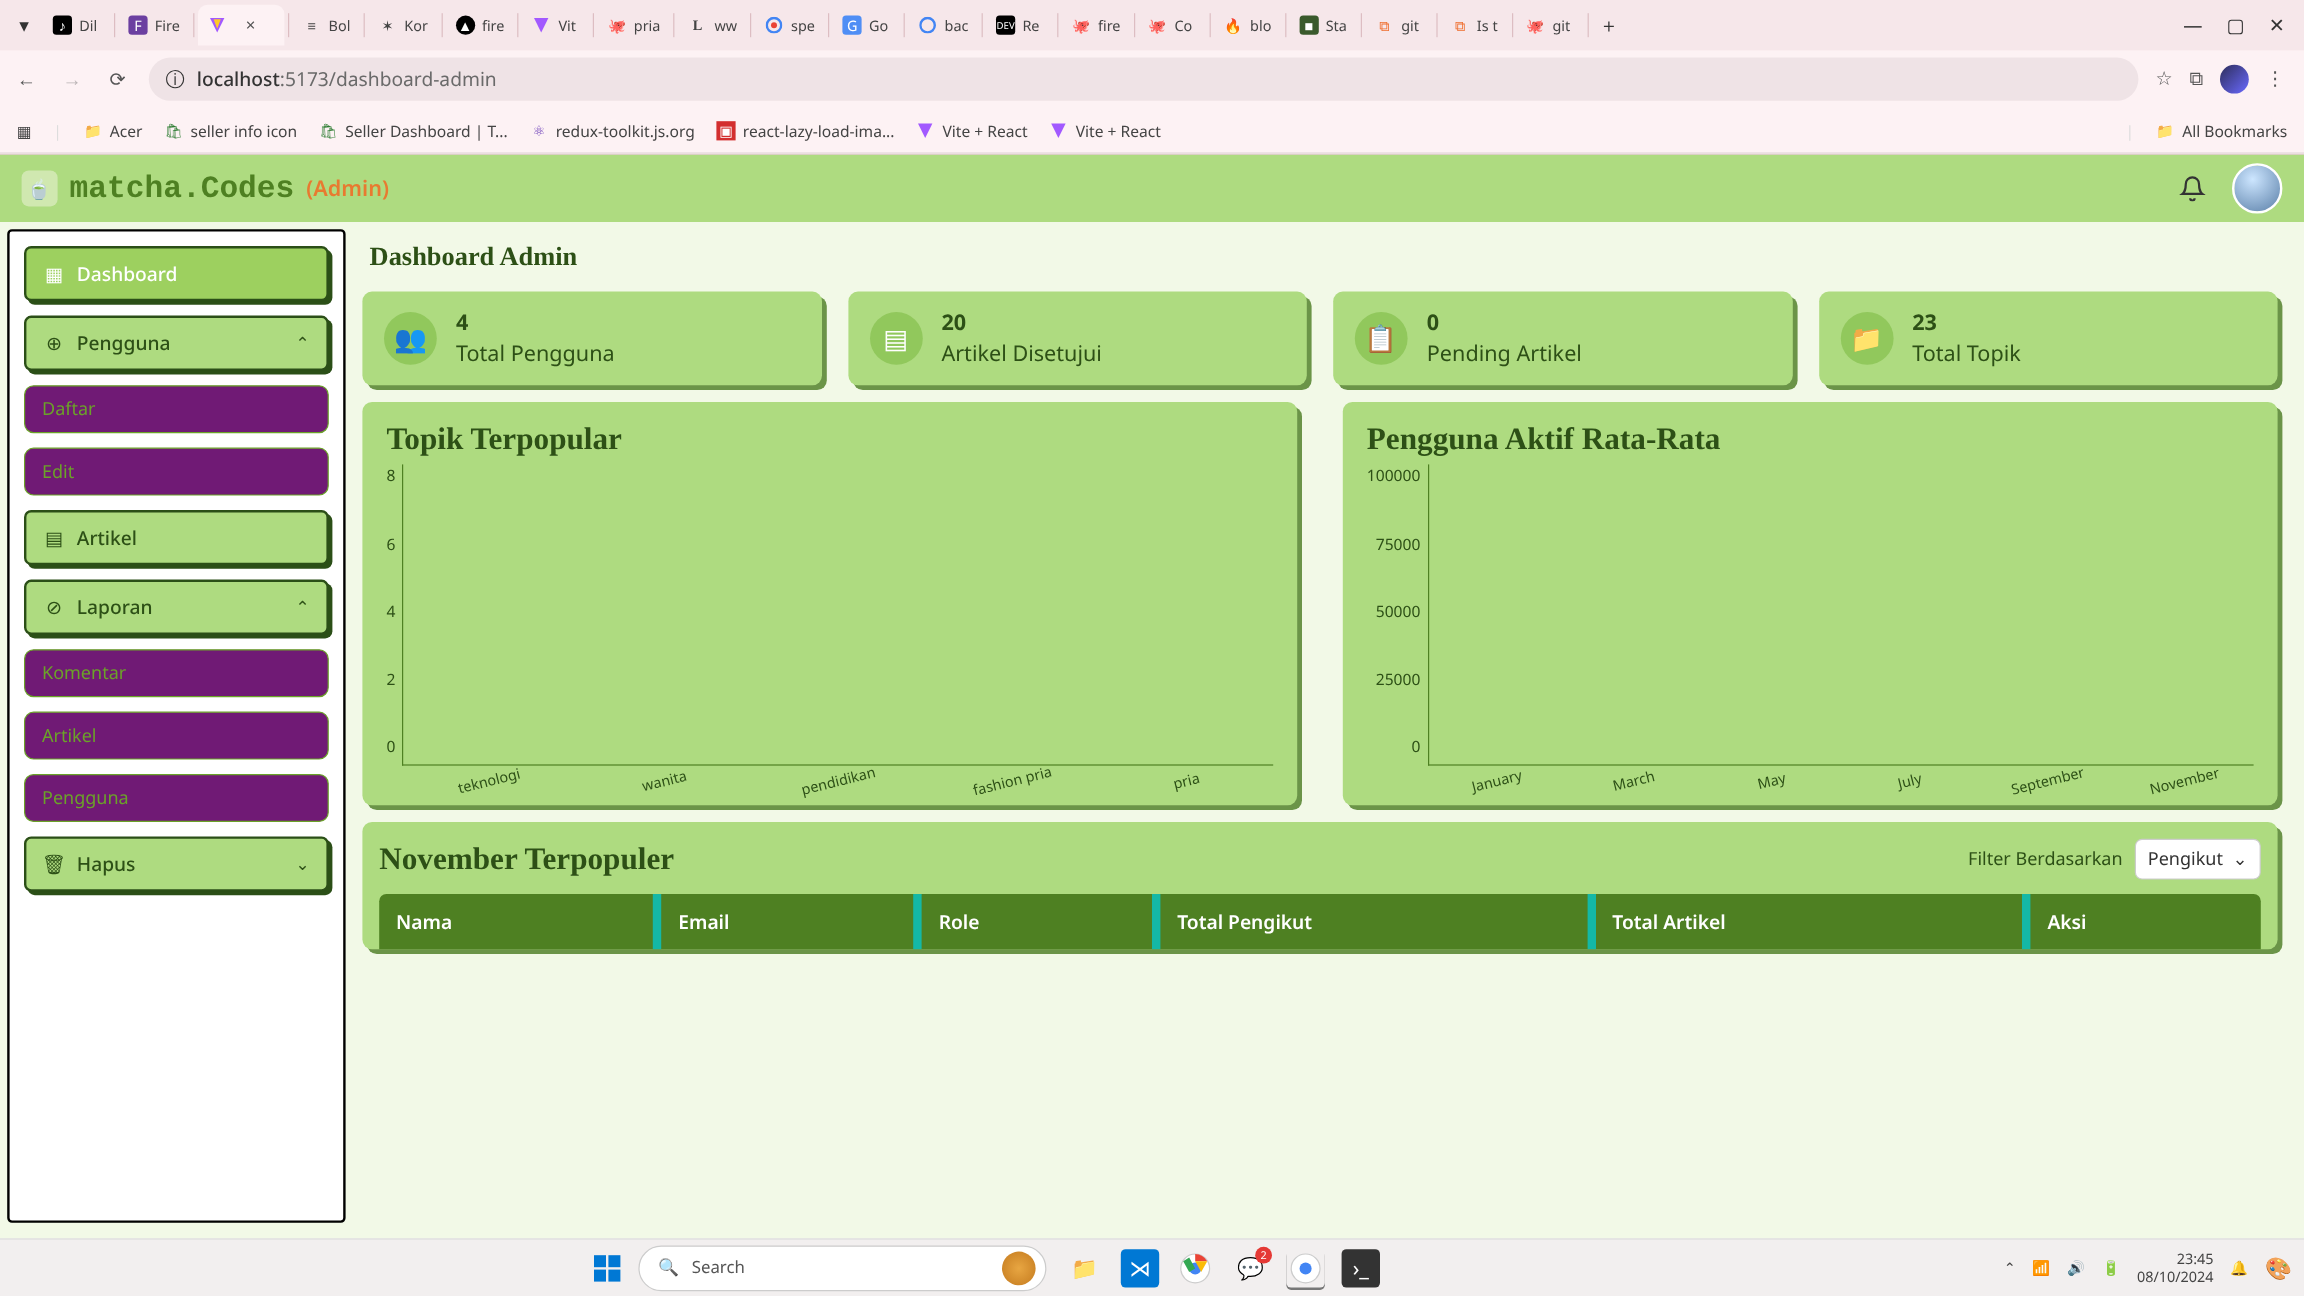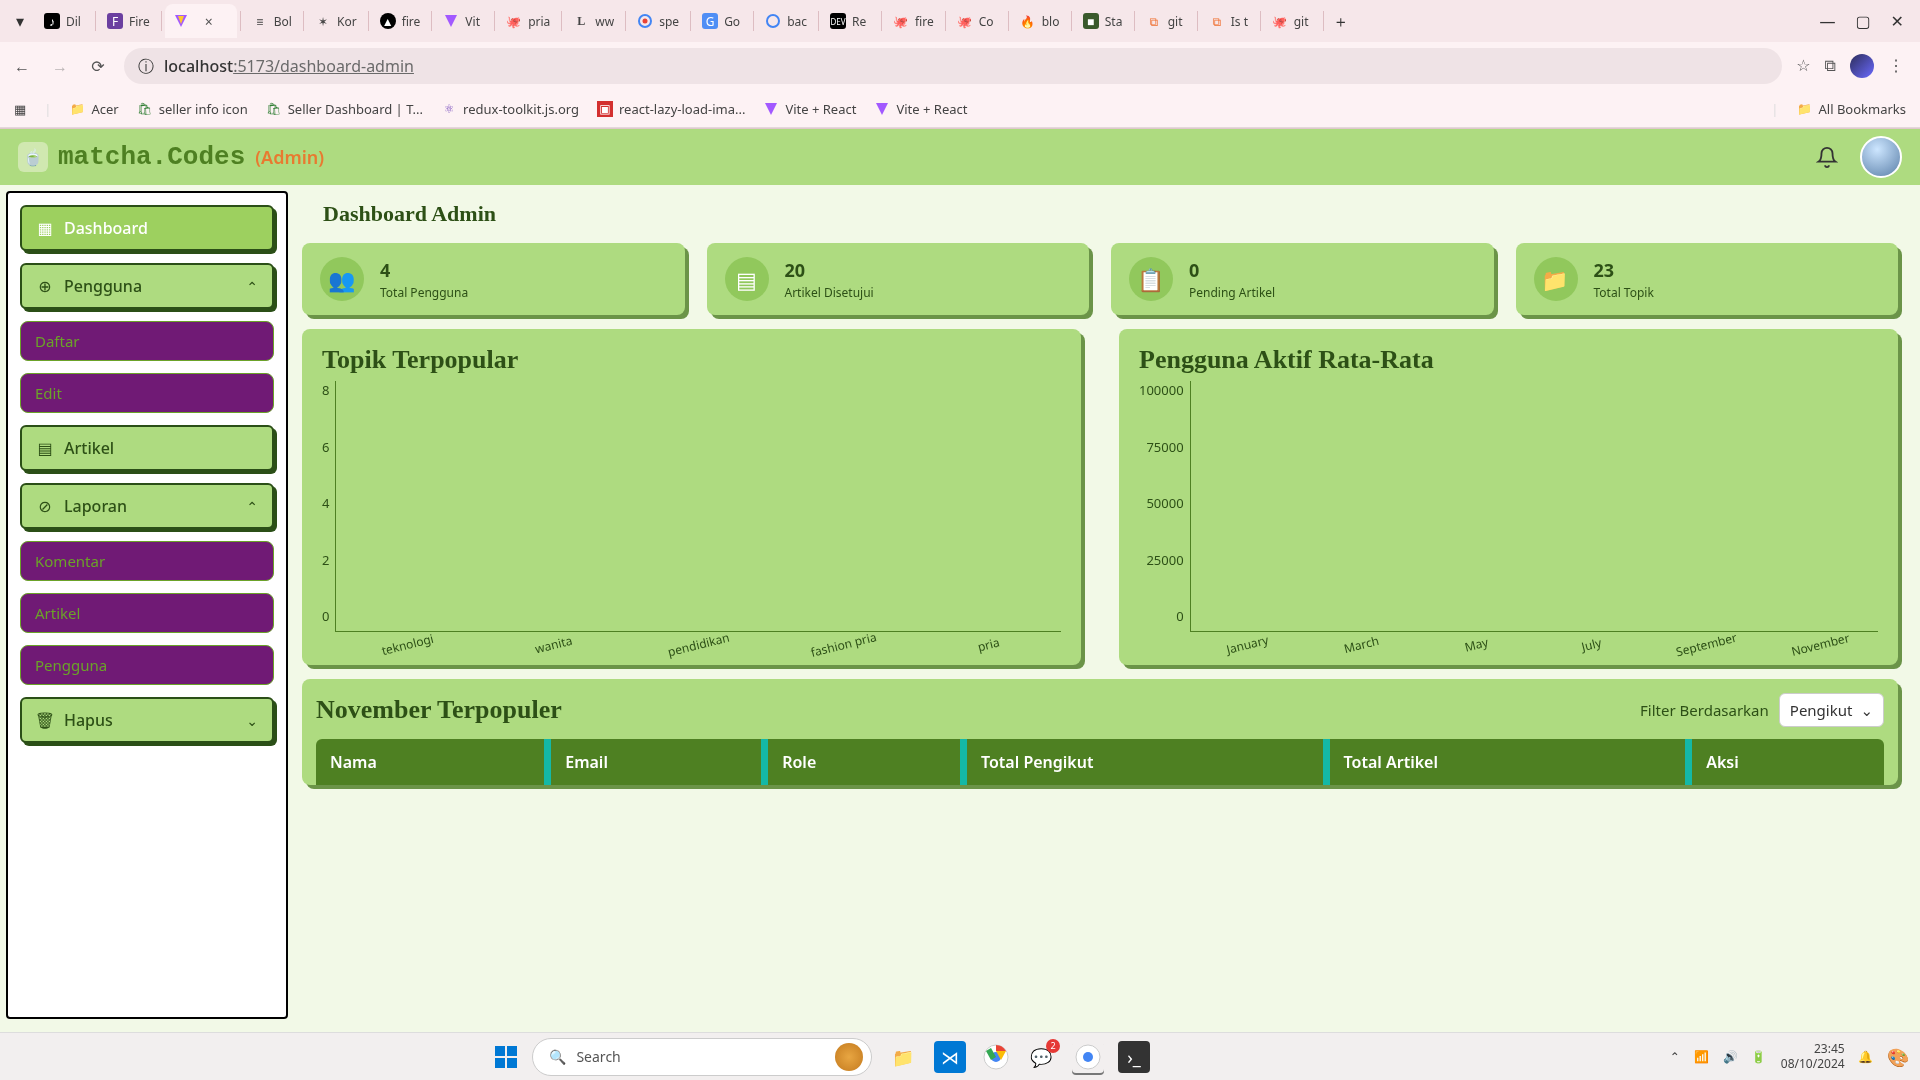--- a/index.html
+++ b/index.html
@@ -30,21 +30,21 @@
   .tab{display:flex;align-items:center;gap:6px;padding:0 8px;height:34px;min-width:56px;max-width:60px;font-size:12px;color:#444;border-radius:8px 8px 0 0;overflow:hidden;white-space:nowrap;}
   .tab.active{background:#fdf2f4;min-width:72px;}
   .tab .fav{width:16px;height:16px;display:inline-flex;align-items:center;justify-content:center;font-size:12px;border-radius:3px;}
   .tab .close{margin-left:4px;font-size:14px;color:#555;}
   .sep{width:1px;height:20px;background:#ddbdc2;margin:0 1px;}
   .win-ctrl{margin-left:auto;display:flex;gap:20px;padding:0 10px;color:#333;}
   .addr-row{display:flex;align-items:center;height:48px;padding:0 10px;gap:14px;background:#fdf2f4;}
   .nav-icn{width:24px;height:24px;display:flex;align-items:center;justify-content:center;color:#555;}
   .url-bar{flex:1;display:flex;align-items:center;height:36px;background:#efe3e6;border-radius:18px;padding:0 14px;gap:10px;color:#333;}
   .url-bar .host{font-weight:500;}
-  .url-bar .path{color:#6a6a6a;text-decoration:underline;}
+  .url-bar .path{color:#6a6a6a;}
   .url-right{display:flex;gap:14px;color:#555;margin-right:6px;}
   .avatar-sm{width:24px;height:24px;border-radius:50%;background:linear-gradient(135deg,#2d2d5a,#6a6aff);}
   .bookmarks-row{display:flex;align-items:center;height:38px;padding:0 14px;gap:18px;font-size:13px;color:#444;background:#fdf2f4;border-bottom:1px solid #e4d7da;}
   .bkm{display:flex;align-items:center;gap:6px;}
   .bkm .bfav{width:16px;height:16px;display:inline-flex;align-items:center;justify-content:center;font-size:12px;}
 
   
   .app-hdr{height:56px;background:var(--green-1);display:flex;align-items:center;padding:0 18px;gap:10px;}
   .logo-cup{width:30px;height:30px;background:#d0e8b0;border-radius:6px;display:flex;align-items:center;justify-content:center;font-size:16px;}
   .brand{font-family:'Courier New',monospace;font-weight:700;font-size:26px;color:var(--green-3);}
@@ -56,28 +56,28 @@
   
   .layout{display:flex;height:calc(100% - 184px - 56px);}
   .sidebar{width:282px;background:#fff;border:2px solid #000;margin:6px;padding:12px;display:flex;flex-direction:column;gap:12px;border-radius:4px;}
   .sb-item{border:2px solid var(--border);border-radius:6px;background:var(--green-1);padding:10px 14px;display:flex;align-items:center;gap:10px;color:var(--text-dark);font-size:16px;font-weight:500;cursor:pointer;box-shadow:3px 3px 0 0 var(--border);}
   .sb-item.active{background:#9dd05f;color:#fff;}
   .sb-item .chev{margin-left:auto;font-size:14px;}
   .sb-sub{background:#701a75;border:1px solid var(--green-2);border-radius:8px;padding:9px 14px;color:var(--green-2);font-size:15px;cursor:pointer;}
   .sb-icn{width:18px;display:inline-flex;justify-content:center;}
 
   .main{flex:1;padding:12px 22px 0 8px;display:flex;flex-direction:column;gap:14px;overflow:hidden;}
-  .page-title{font-family:Georgia,'Times New Roman',serif;font-size:22px;color:var(--text-dark);font-weight:600;margin:4px 0 2px 21px;}
+  .page-title{font-family:Georgia,'Times New Roman',serif;font-size:22px;color:var(--text-dark);font-weight:600;margin:4px 0 2px 6px;}
 
   .stat-row{display:flex;gap:22px;}
   .stat{flex:1;background:var(--green-1);border-radius:8px;padding:14px 18px;display:flex;align-items:center;gap:16px;box-shadow:4px 4px 0 0 #6b9448;}
   .stat-icn{width:44px;height:44px;background:#91c85c;border-radius:50%;display:flex;align-items:center;justify-content:center;color:#fff;font-size:22px;}
   .stat-txt{display:flex;flex-direction:column;gap:2px;color:var(--text-dark);}
   .stat-val{font-weight:700;font-size:18px;}
-  .stat-lbl{font-size:12px;}
+  .stat-lbl{font-size:18px;}
 
   .charts-row{display:flex;gap:38px;}
   .chart-card{flex:1;background:var(--green-1);border-radius:8px;padding:16px 20px 12px;box-shadow:4px 4px 0 0 #6b9448;display:flex;flex-direction:column;gap:6px;}
   .chart-title{font-family:Georgia,serif;font-size:26px;font-weight:700;color:var(--text-dark);}
   .chart-area{display:flex;height:272px;}
   .y-axis{display:flex;flex-direction:column;justify-content:space-between;align-items:flex-end;font-size:13px;color:var(--text-dark);padding-right:6px;padding-bottom:28px;}
   .bars-wrap{flex:1;display:flex;flex-direction:column;}
   .bars{flex:1;display:flex;align-items:flex-end;gap:4px;border-left:1px solid var(--green-3);border-bottom:1px solid var(--green-3);padding:0 4px;}
   .bar-col{flex:1;display:flex;flex-direction:column;align-items:center;gap:4px;}
   .bar{width:100%;background:var(--green-3);border-radius:2px 2px 0 0;}

